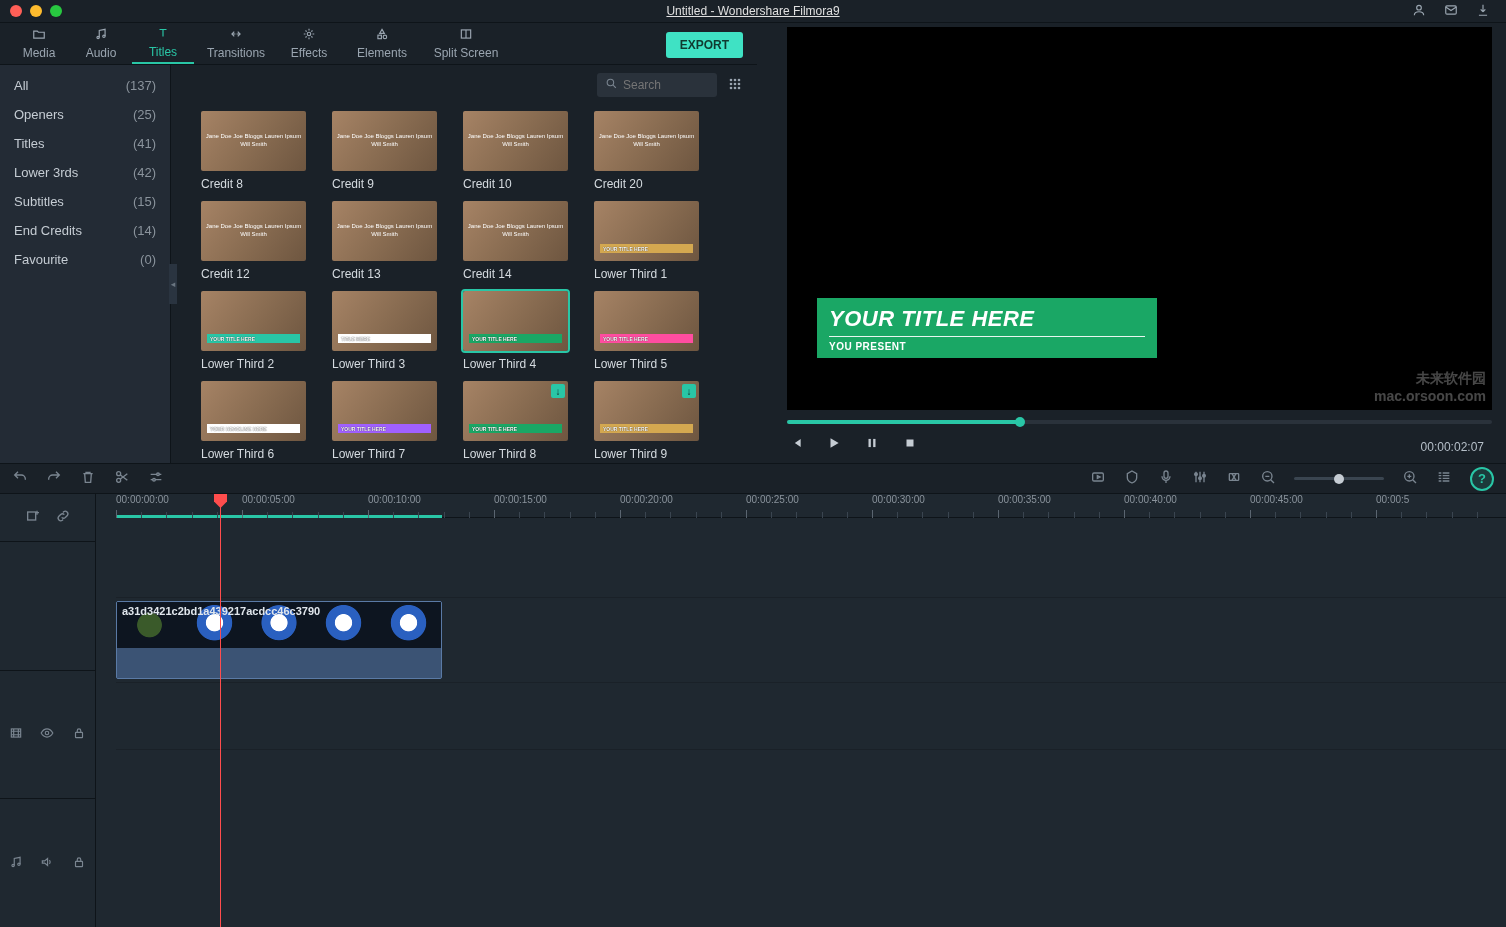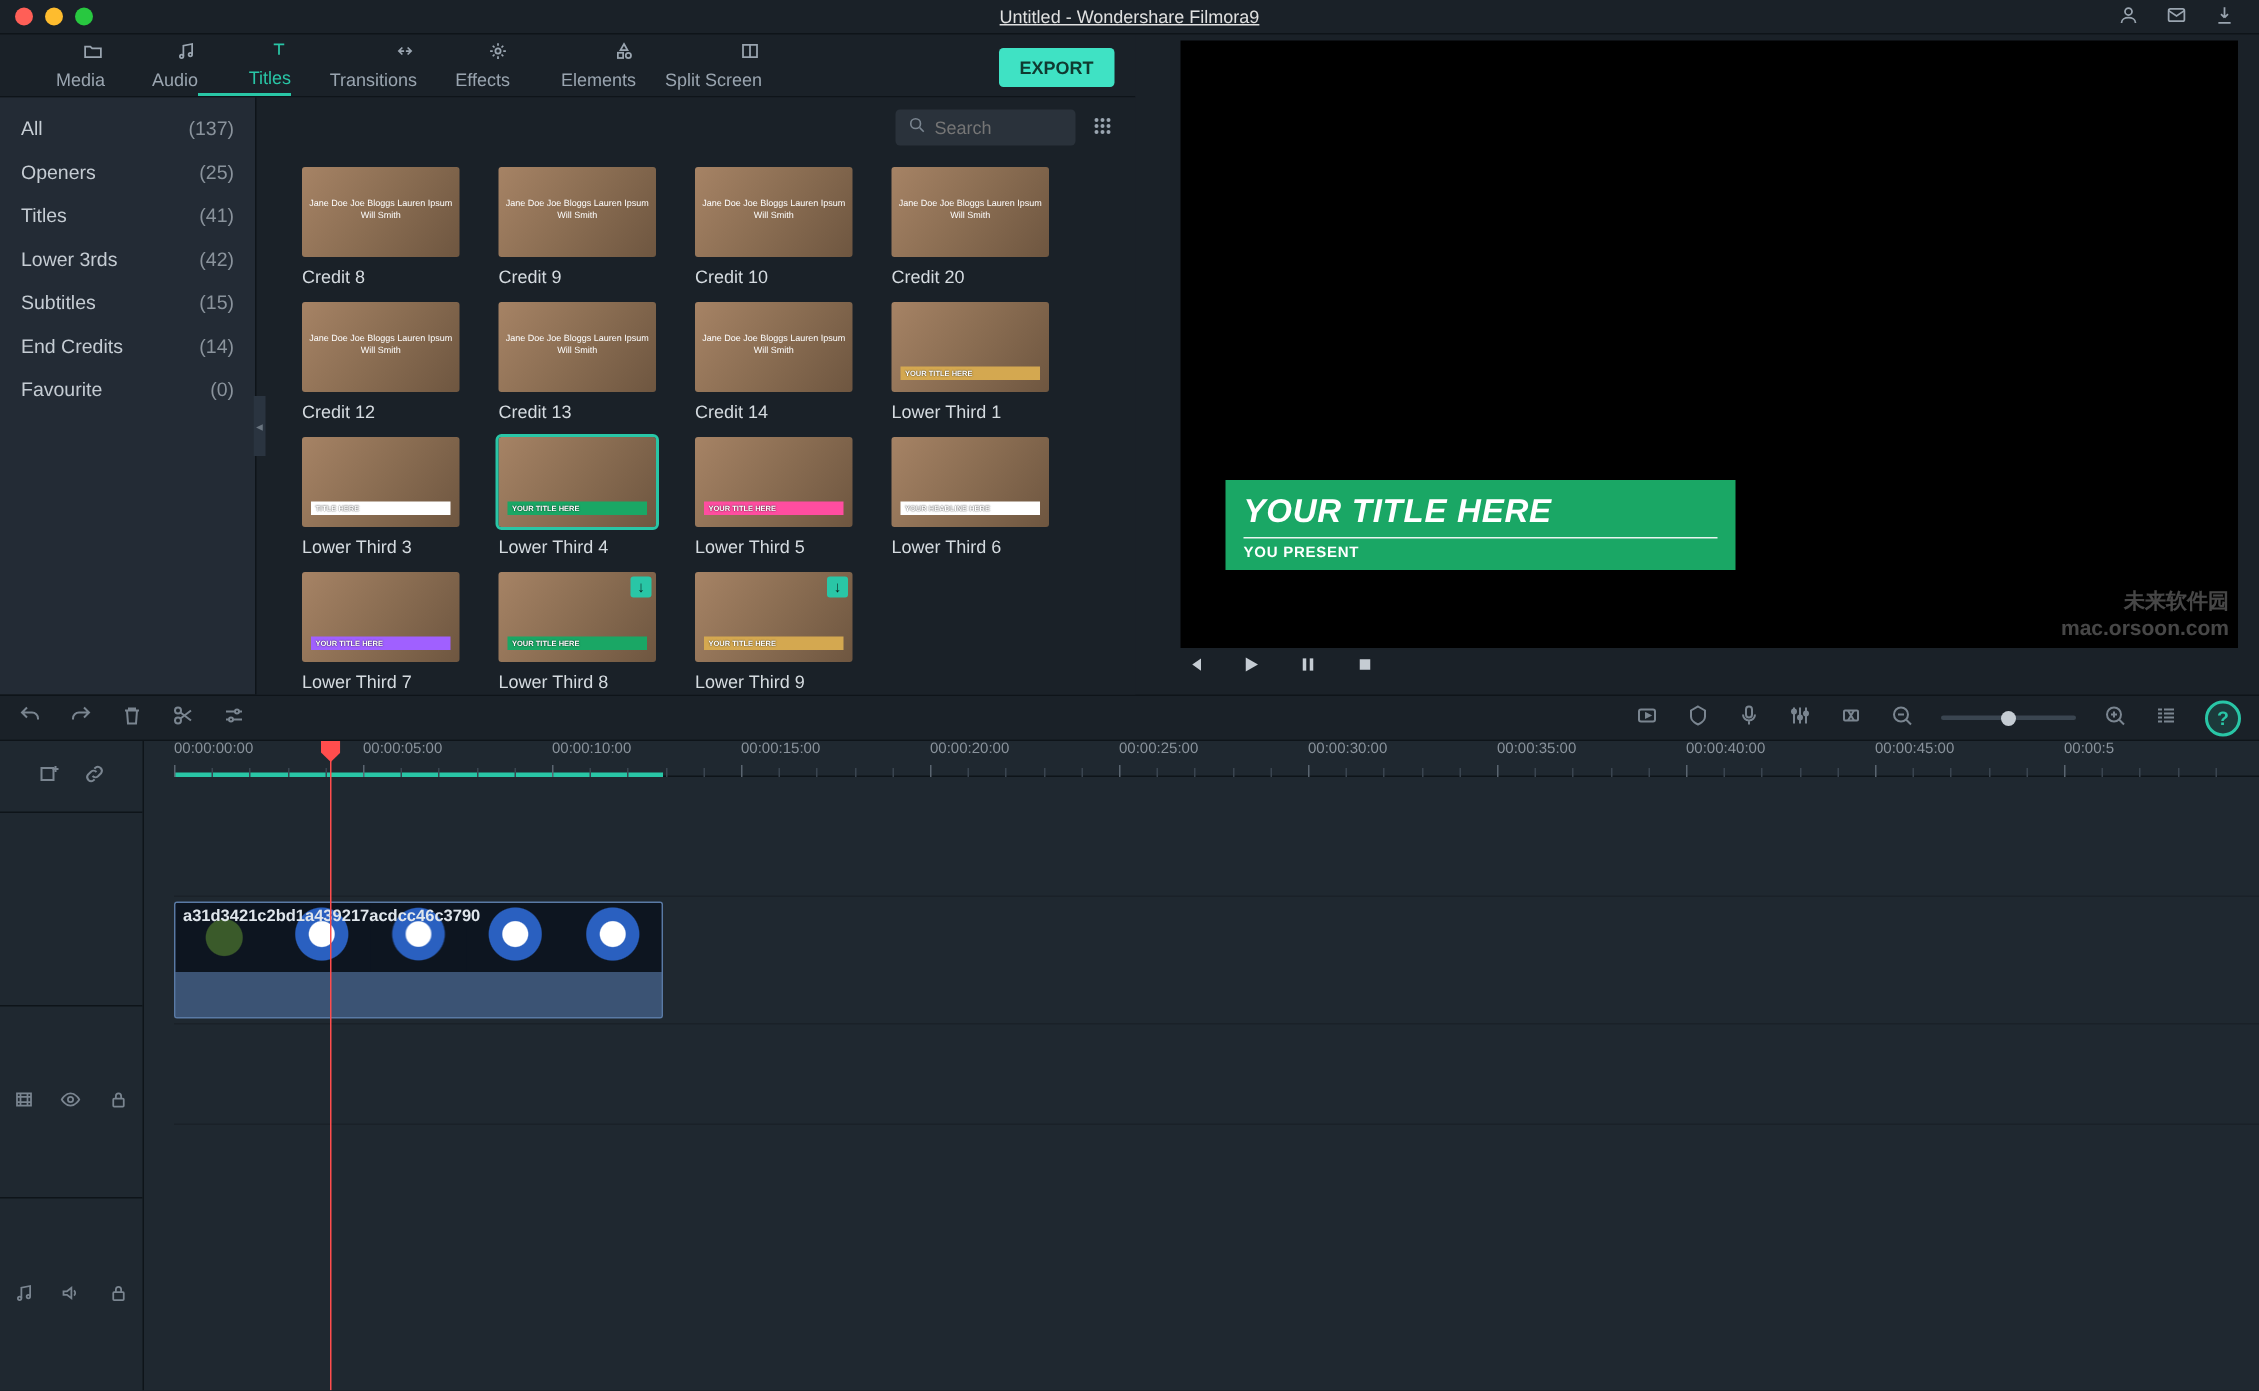--- a/index.html
+++ b/index.html
@@ -13,21 +13,21 @@
 .titlebar-title { position: absolute; left: 50%; transform: translateX(-50%); color: #e0e0e0; font-size: 12px; text-decoration: underline; }
 .titlebar-right { margin-left: auto; display: flex; gap: 18px; padding-right: 16px; color: #9aa5b0; }
 .titlebar-right svg { width: 14px; height: 14px; }
 
 
 .main-area { display: flex; height: 440px; }
 
 
 .left-panel { width: 757px; display: flex; flex-direction: column; background: #1a2128; }
 .tabstrip { height: 42px; display: flex; align-items: flex-end; border-bottom: 1px solid #0e1419; padding-left: 8px; }
-.tab { display: flex; flex-direction: column; align-items: flex-end; justify-content: center; width: 62px; height: 42px; color: #9aa5b0; cursor: pointer; gap: 2px; }
+.tab { display: flex; flex-direction: column; align-items: center; justify-content: center; width: 62px; height: 42px; color: #9aa5b0; cursor: pointer; gap: 2px; }
 .tab.wide { width: 84px; }
 .tab.active { color: #29c6a6; border-bottom: 2px solid #29c6a6; }
 .tab-icon svg { width: 16px; height: 14px; }
 .tab-label { font-size: 12px; }
 .export-btn { margin-left: auto; margin-right: 14px; margin-bottom: 6px; background: #3fe2c4; color: #103a30; font-weight: 600; padding: 6px 14px; border: none; border-radius: 3px; font-size: 12px; cursor: pointer; }
 
 .left-body { display: flex; flex: 1; min-height: 0; }
 .sidebar { width: 170px; background: #232b35; padding: 6px 0; }
 .side-item { display: flex; justify-content: space-between; padding: 7px 14px; color: #c5ccd3; cursor: pointer; font-size: 13px; }
 .side-count { color: #8a939c; }
@@ -305,20 +305,28 @@
             <div class="thumb-card">
               <div class="thumb">
                 <div class="lt-bar" style="background: rgb(212, 168, 80);">
                   <span style="font-size: 5px; color: rgb(255, 255, 255); font-weight: 700; padding-left: 3px; text-shadow: rgb(0, 0, 0) 0px 0px 1px;">YOUR TITLE HERE</span>
                 </div>
               </div>
               <div class="thumb-label">Lower Third 1</div>
             </div>
             <div class="thumb-card">
               <div class="thumb">
+                <div class="lt-bar" style="background: rgb(41, 198, 166);">
+                  <span style="font-size: 5px; color: rgb(255, 255, 255); font-weight: 700; padding-left: 3px; text-shadow: rgb(0, 0, 0) 0px 0px 1px;">YOUR TITLE HERE</span>
+                </div>
+              </div>
+              <div class="thumb-label">Lower Third 2</div>
+            </div>
+            <div class="thumb-card">
+              <div class="thumb">
                 <div class="lt-bar" style="background: rgb(255, 255, 255);">
                   <span style="font-size: 5px; color: rgb(255, 255, 255); font-weight: 700; padding-left: 3px; text-shadow: rgb(0, 0, 0) 0px 0px 1px;">TITLE HERE</span>
                 </div>
               </div>
               <div class="thumb-label">Lower Third 3</div>
             </div>
             <div class="thumb-card">
               <div class="thumb selected">
                 <div class="lt-bar" style="background: rgb(26, 167, 101);">
                   <span style="font-size: 5px; color: rgb(255, 255, 255); font-weight: 700; padding-left: 3px; text-shadow: rgb(0, 0, 0) 0px 0px 1px;">YOUR TITLE HERE</span>
@@ -375,20 +383,27 @@
 
   <div class="preview-panel">
     <div class="preview-video">
       <div class="lower-third-preview">
         <div class="lt-title">YOUR TITLE HERE</div>
         <div class="lt-divider"></div>
         <div class="lt-sub">YOU PRESENT</div>
       </div>
       <div class="watermark" style="text-align:right; white-space:pre-line;"><span>未来软件园
 mac.orsoon.com</span></div>
+    </div>
+    <div style="position:relative;">
+      <div class="preview-scrub">
+        <div class="preview-scrub-fill"></div>
+        <div class="preview-scrub-handle"></div>
+      </div>
+      <div class="preview-time">00:00:02:07</div>
     </div>
     <div class="preview-ctrls">
       <span><svg viewBox="0 0 24 24" fill="currentColor">
             <path d="M6 5v14M20 5l-10 7 10 7z"></path>
           </svg></span>
       <span><svg viewBox="0 0 24 24" fill="currentColor">
             <path d="M6 4l14 8-14 8z"></path>
           </svg></span>
       <span><svg viewBox="0 0 24 24" fill="currentColor">
             <rect x="6" y="5" width="4" height="14"></rect>

